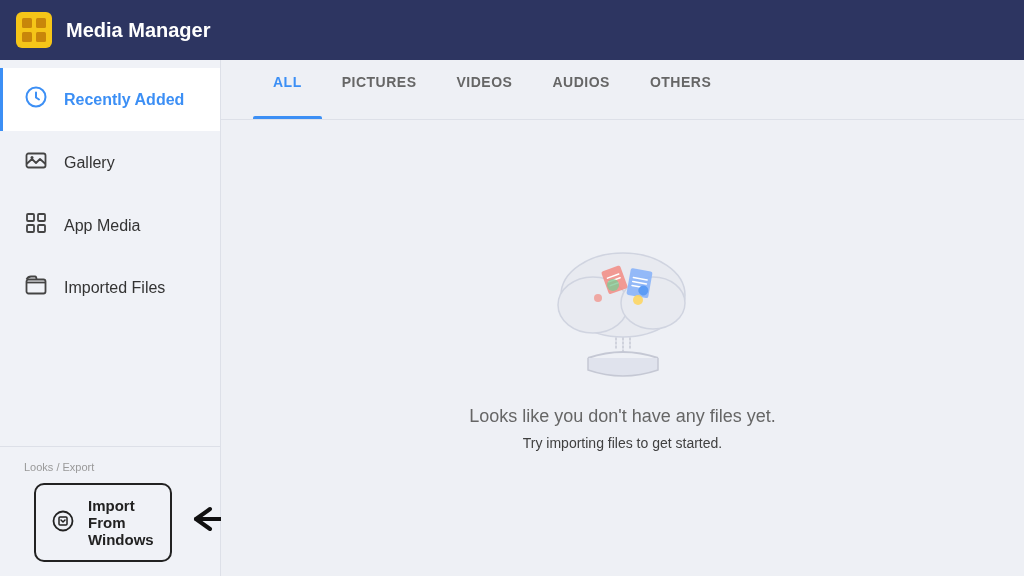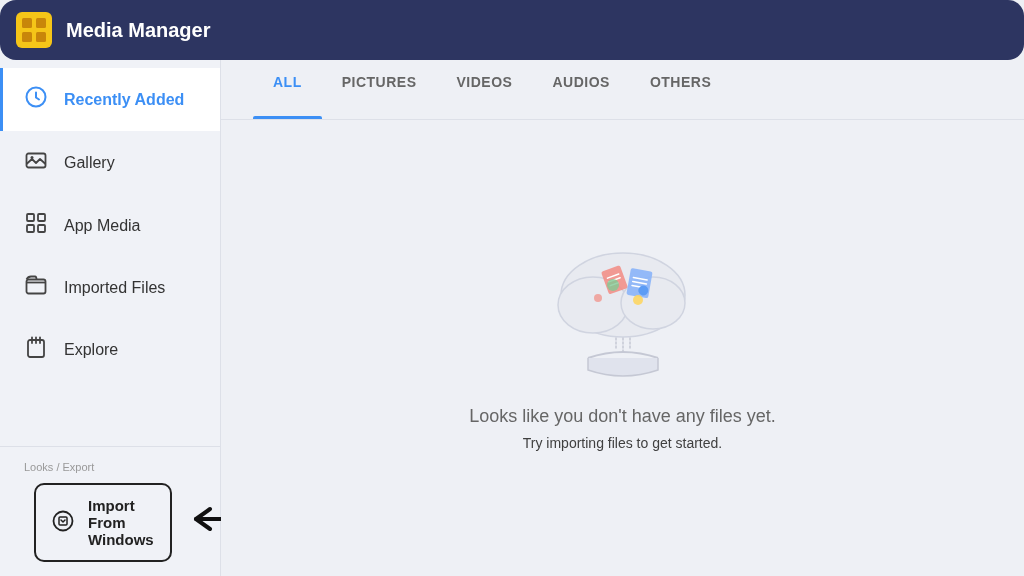--- a/index.html
+++ b/index.html
@@ -12,21 +12,20 @@
     }
 
     
     .header {
       background: #2d3561;
       height: 60px;
       display: flex;
       align-items: center;
       padding: 0 16px;
       gap: 14px;
-      border-radius: 16px;
     }
     .header-icon {
       width: 36px;
       height: 36px;
     }
     .header-title {
       color: #ffffff;
       font-size: 20px;
       font-weight: 600;
     }
@@ -232,31 +231,20 @@
         <span class="sidebar-icon">
           <svg width="22" height="20" viewBox="0 0 22 20" fill="none" xmlns="http://www.w3.org/2000/svg">
             <rect x="1.5" y="4.5" width="19" height="14" rx="2" stroke="#444" stroke-width="1.8"></rect>
             <path d="M1.5 7.5H20.5" stroke="#444" stroke-width="1.8"></path>
             <path d="M1.5 4.5C1.5 4.5 3 1.5 6 1.5H10C11 1.5 11.5 2.5 11.5 4.5" stroke="#444" stroke-width="1.8"></path>
           </svg>
         </span>
         <span>Imported Files</span>
       </div>
 
-      <div class="sidebar-item">
-        <span class="sidebar-icon">
-          <svg width="20" height="22" viewBox="0 0 20 22" fill="none" xmlns="http://www.w3.org/2000/svg">
-            <rect x="2" y="4" width="16" height="17" rx="2" stroke="#444" stroke-width="1.8"></rect>
-            <path d="M6 1.5V7" stroke="#444" stroke-width="1.8" stroke-linecap="round"></path>
-            <path d="M10 1.5V7" stroke="#444" stroke-width="1.8" stroke-linecap="round"></path>
-            <path d="M14 1.5V7" stroke="#444" stroke-width="1.8" stroke-linecap="round"></path>
-          </svg>
-        </span>
-        <span>Explore</span>
-      </div>
     </div>
 
     <div class="sidebar-footer">
       <div class="footer-label">Looks / Export</div>
 
       <div style="display:flex;align-items:center;gap:8px;padding:4px 24px;">
         <div class="sidebar-footer-item highlighted" style="flex:1;display:flex;align-items:center;gap:14px;">
           <span>
             <svg width="22" height="22" viewBox="0 0 22 22" fill="none" xmlns="http://www.w3.org/2000/svg">
               <circle cx="11" cy="11" r="9.5" stroke="#222" stroke-width="1.8"></circle>

